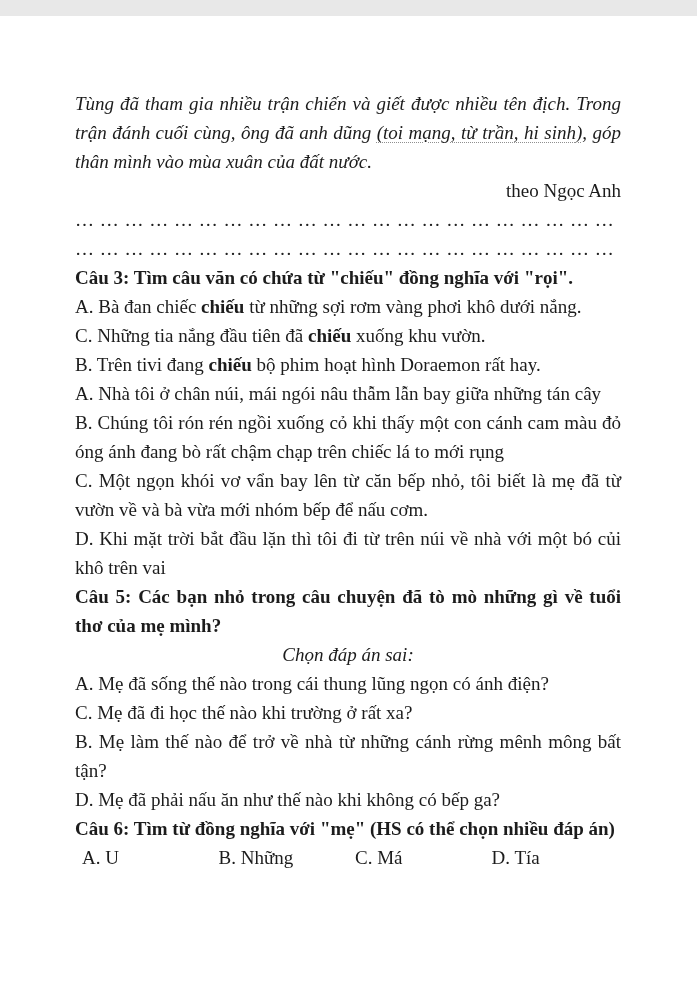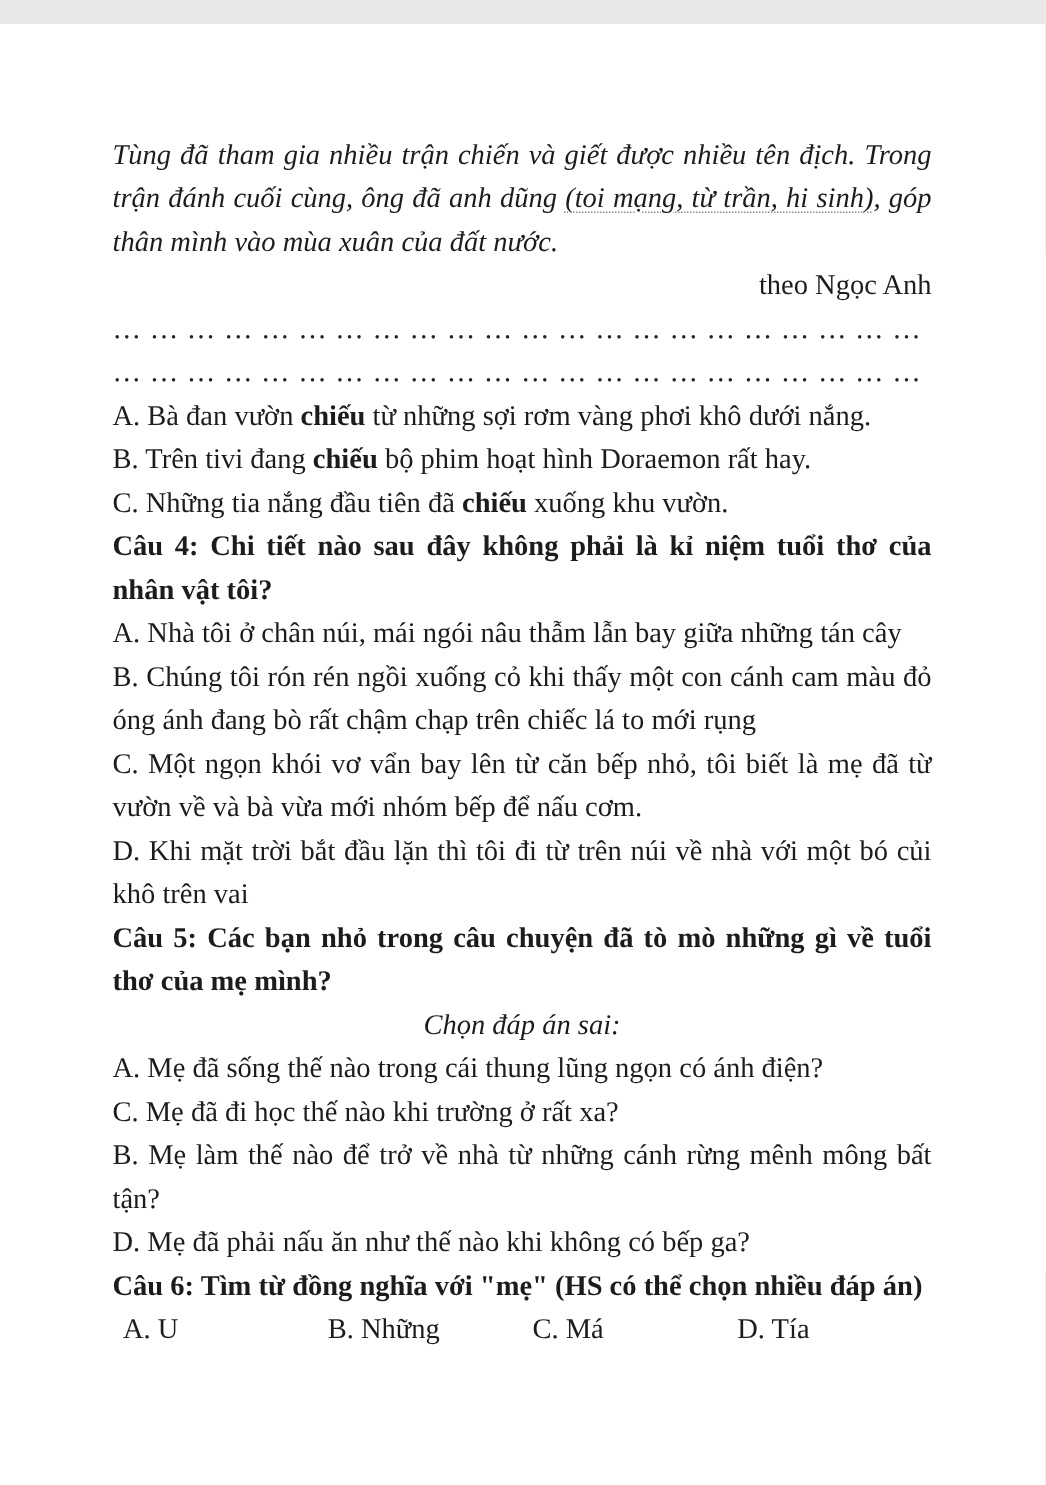--- a/index.html
+++ b/index.html
@@ -48,25 +48,25 @@
 
 <div class="page">
 
   <p class="italic justify"><span>Tùng đã tham gia nhiều trận chiến và giết được nhiều tên địch. Trong trận đánh cuối cùng, ông đã anh dũng </span><span class="u-dot">(toi mạng, từ trần, hi sinh)</span><span>, góp thân mình vào mùa xuân của đất nước.</span></p>
 
   <p class="right">theo Ngọc Anh</p>
 
   <div class="dotline">… … … … … … … … … … … … … … … … … … … … … … … … … … … … … … … … … … … … … … … …</div>
   <div class="dotline">… … … … … … … … … … … … … … … … … … … … … … … … … … … … … … … … … … … … … … … …</div>
 
-  <p class="justify"><span>A. Bà đan vườn </span><span class="kw">chiếu</span><span> từ những sợi rơm vàng phơi khô dưới nắng.</span></p>
+  <p class="bold justify">Câu 3: Tìm câu văn có chứa từ "chiếu" đồng nghĩa với "rọi".</p>
+  <p class="justify"><span>A. Bà đan chiếc </span><span class="kw">chiếu</span><span> từ những sợi rơm vàng phơi khô dưới nắng.</span></p>
+  <p class="justify"><span>C. Những tia nắng đầu tiên đã </span><span class="kw">chiếu</span><span> xuống khu vườn.</span></p>
   <p class="justify"><span>B. Trên tivi đang </span><span class="kw">chiếu</span><span> bộ phim hoạt hình Doraemon rất hay.</span></p>
-  <p class="justify"><span>C. Những tia nắng đầu tiên đã </span><span class="kw">chiếu</span><span> xuống khu vườn.</span></p>
 
-  <p class="bold justify">Câu 4: Chi tiết nào sau đây không phải là kỉ niệm tuổi thơ của nhân vật tôi?</p>
   <p class="justify">A. Nhà tôi ở chân núi, mái ngói nâu thẫm lẫn bay giữa những tán cây</p>
   <p class="justify">B. Chúng tôi rón rén ngồi xuống cỏ khi thấy một con cánh cam màu đỏ óng ánh đang bò rất chậm chạp trên chiếc lá to mới rụng</p>
   <p class="justify">C. Một ngọn khói vơ vẩn bay lên từ căn bếp nhỏ, tôi biết là mẹ đã từ vườn về và bà vừa mới nhóm bếp để nấu cơm.</p>
   <p class="justify">D. Khi mặt trời bắt đầu lặn thì tôi đi từ trên núi về nhà với một bó củi khô trên vai</p>
 
   <p class="bold justify">Câu 5: Các bạn nhỏ trong câu chuyện đã tò mò những gì về tuổi thơ của mẹ mình?</p>
   <p class="italic">Chọn đáp án sai:</p>
   <p class="justify">A. Mẹ đã sống thế nào trong cái thung lũng ngọn có ánh điện?</p>
   <p class="justify">C. Mẹ đã đi học thế nào khi trường ở rất xa?</p>
   <p class="justify">B. Mẹ làm thế nào để trở về nhà từ những cánh rừng mênh mông bất tận?</p>

